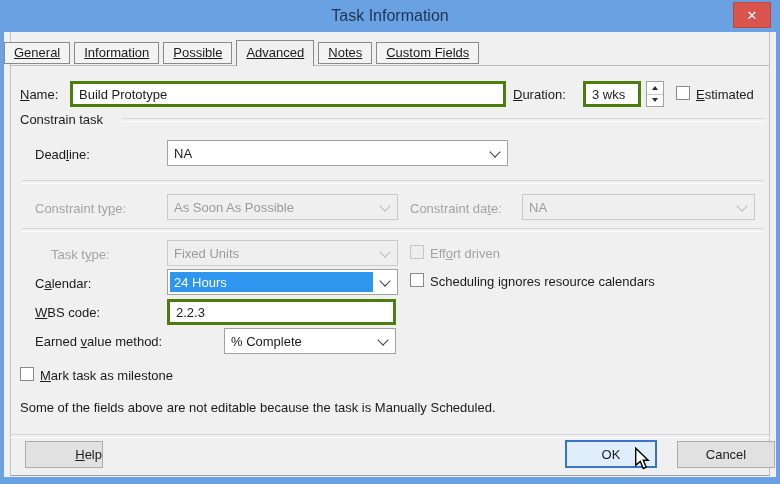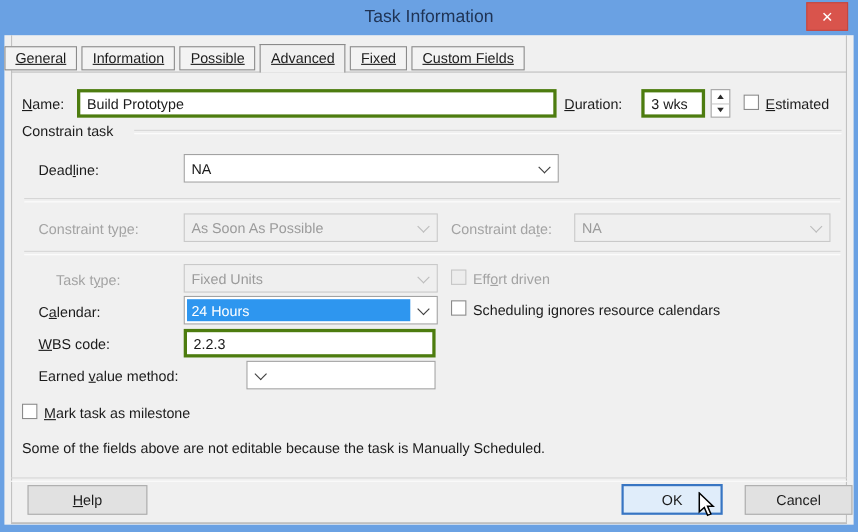--- a/index.html
+++ b/index.html
@@ -75,21 +75,21 @@
   [data-name="wbs-label"]{left:35px;top:305px;}
   [data-name="wbs-input"]{left:167px;top:299px;width:229px;height:26px;}
   [data-name="earned-value-label"]{left:35px;top:334px;}
   [data-name="earned-value-combo"]{left:224px;top:328px;width:172px;height:26px;}
   [data-name="milestone-checkbox"]{left:20px;top:367px;}
   [data-name="milestone-label"]{left:40px;top:368px;}
   [data-name="note-text"]{left:20px;top:400px;}
   [data-name="footer-divider"]{left:10px;top:434px;width:760px;}
   .btn{position:absolute;display:flex;align-items:center;justify-content:center;
     background:#e1e1e1;border:1px solid #ababab;box-sizing:border-box;font-size:13px;cursor:default;}
-  [data-name="help-button"]{left:25px;top:441px;width:109px;height:27px;}
+  [data-name="help-button"]{left:25px;top:441px;width:78px;height:27px;justify-content:flex-end;}
   [data-name="ok-button"]{left:565px;top:440px;width:92px;height:28px;background:#e0edfa;border:2px solid #3875c2;}
   [data-name="cancel-button"]{left:677px;top:441px;width:98px;height:27px;}
   [data-name="cursor-pointer-icon"]{position:absolute;left:634px;top:447px;z-index:9;}
   u{text-decoration:underline;}
 </style>
 </head>
 <body>
 
 <div class="dialog" data-name="task-information-dialog">
   <div class="titlebar" data-name="titlebar">
@@ -101,21 +101,21 @@
 
   <div class="client" data-name="dialog-body"></div>
   <div class="frame" data-name="dialog-inner-frame"></div>
   <div class="tabline" data-name="tab-panel-border"></div>
 
   <div class="tabs" data-name="tab-strip">
     <div class="tab" data-name="tab-general">General</div>
     <div class="tab" data-name="tab-predecessors">Information</div>
     <div class="tab" data-name="tab-resources">Possible</div>
     <div class="tab active" data-name="tab-advanced">Advanced</div>
-    <div class="tab" data-name="tab-notes">Fixed</div>
+    <div class="tab" data-name="tab-notes">Notes</div>
     <div class="tab" data-name="tab-custom-fields">Custom Fields</div>
   </div>
 
   <span class="lbl" data-name="name-label"><u>N</u>ame:</span>
   <input type="text" class="tinput" data-name="name-input" value="Build Prototype" style="">
   <span class="lbl" data-name="duration-label"><u>D</u>uration:</span>
   <input type="text" class="tinput" data-name="duration-input" value="3 wks" style="">
   <div data-name="duration-spinner">
     <div class="spinhalf" data-name="spinner-up-button">
       <span class="tri-up" data-name="triangle-up-icon"></span>
@@ -175,20 +175,21 @@
       </span>
   </div>
   <div class="checkbox" data-name="scheduling-checkbox"></div>
   <span class="lbl" data-name="scheduling-label">Schedulin<u>g</u> ignores resource calendars</span>
 
   <span class="lbl" data-name="wbs-label"><u>W</u>BS code:</span>
   <input type="text" class="tinput" data-name="wbs-input" value="2.2.3" style="">
 
   <span class="lbl" data-name="earned-value-label">Earned <u>v</u>alue method:</span>
   <div class="combo" data-name="earned-value-combo">
+    <span class="val" data-name="earned-value-value">% Complete</span>
     <span class="arrow" data-name="chevron-down-icon">
         <span class="chev" data-name="chevron-glyph"></span>
       </span>
   </div>
 
   <div class="checkbox" data-name="milestone-checkbox"></div>
   <span class="lbl" data-name="milestone-label"><u>M</u>ark task as milestone</span>
   <span class="lbl" data-name="note-text">Some of the fields above are not editable because the task is Manually Scheduled.</span>
 
   <div class="sep" data-name="footer-divider"></div>

